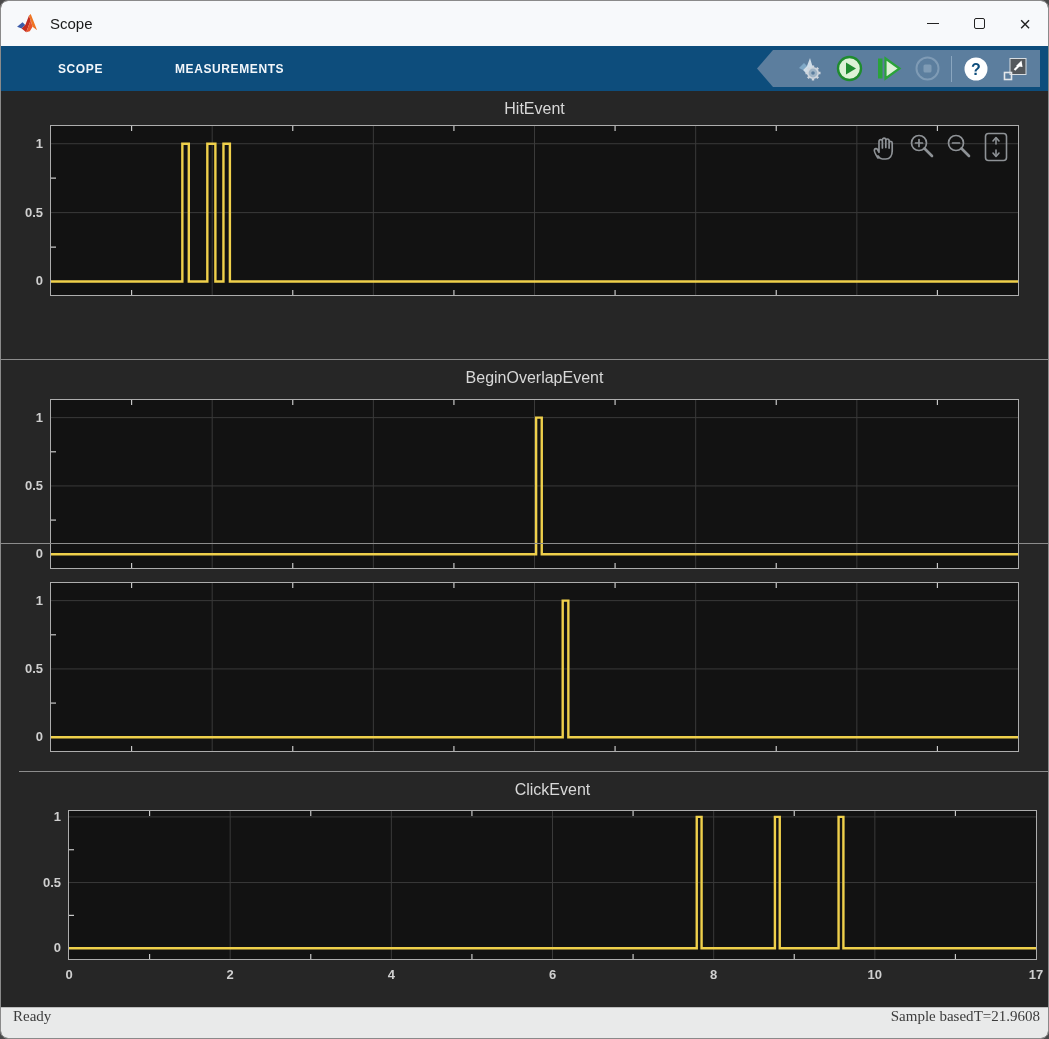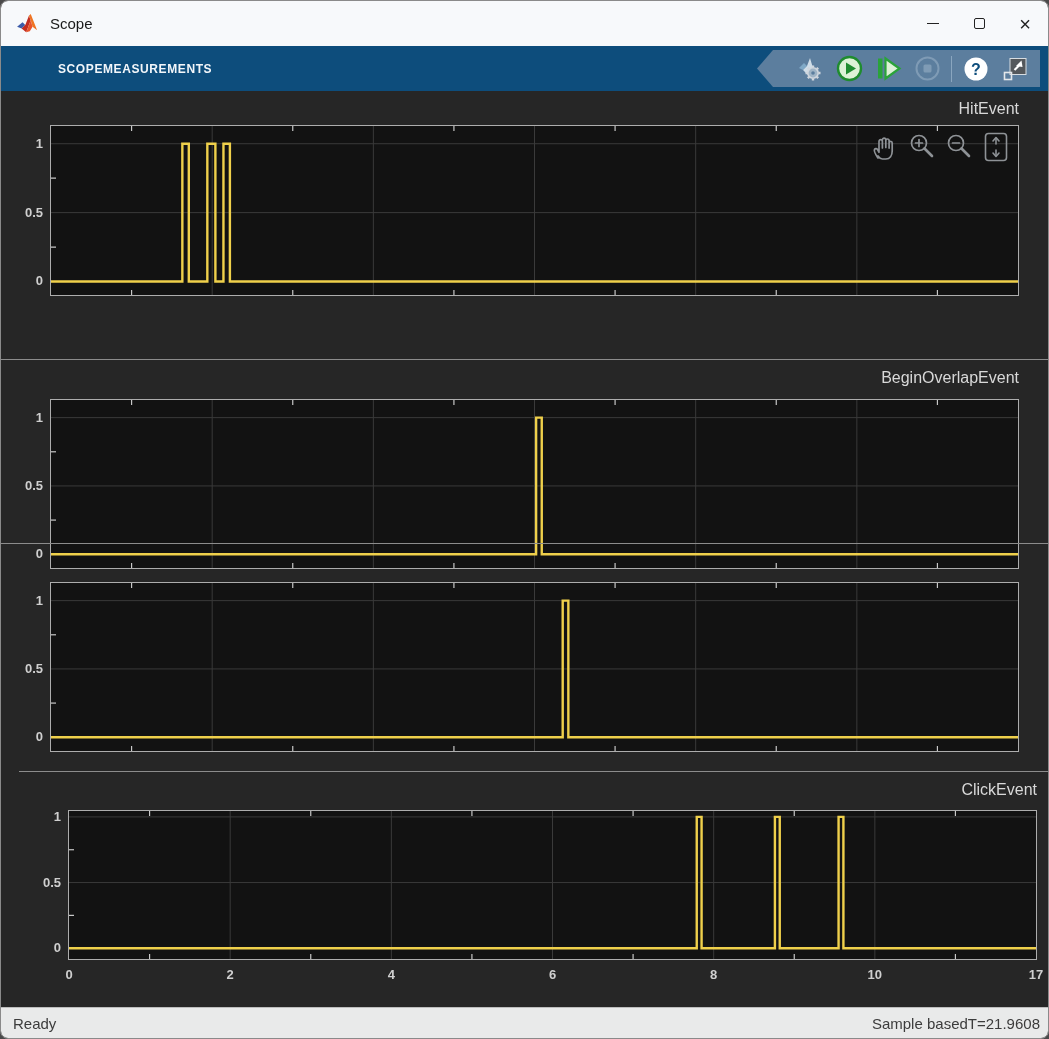--- a/index.html
+++ b/index.html
@@ -22,38 +22,38 @@
   .glyph-min { width:12px; height:1.4px; background:#222; }
   .glyph-max { width:11px; height:11px; border:1.4px solid #222; border-radius:2px; }
   .glyph-close { font-size:20px; line-height:1; color:#222; }
   
   #toolbar {
     position:absolute; top:45px; left:0; width:100%; height:45px;
     background:#0d4d7c; display:flex; align-items:center;
   }
   .tb-tab { color:#f2f6fa; font-size:12px; font-weight:bold; letter-spacing:0.6px; cursor:default; }
   .tb-tab.t1 { margin-left:57px; }
-  .tb-tab.t2 { }
+  .tb-tab.t2 { margin-left:72px; }
   #tb-band {
     position:absolute; right:8px; top:4px; height:37px; width:283px;
     background:#5c7e9e;
     clip-path:polygon(16px 0, 100% 0, 100% 100%, 16px 100%, 0 50%);
     display:flex; align-items:center; justify-content:flex-end; gap:9px; padding-right:10px;
   }
   .tb-btn { display:flex; align-items:center; justify-content:center; width:30px; height:30px; cursor:default; }
   .tb-sep { width:1px; height:26px; background:#8aa6bf; }
   
   #plots { position:absolute; top:90px; left:0; width:100%; height:918px; background:#262626; }
   .panel { position:absolute; left:0; width:100%; }
   .panel.p0 { top:0;   height:224px; }
   .panel.p1 { top:224px; height:228px; border-top:1px solid #8c8c8c;margin-top:44px; }
   .panel.p2 { top:452px; height:228px; border-top:1px solid #8c8c8c; }
   .panel.p3 { top:680px; height:238px; border-top:1px solid #8c8c8c;margin-left:18px; }
   .panel-title {
-    position:absolute; top:9px; left:49px; width:969px; text-align:right;
+    position:absolute; top:9px; left:49px; width:969px; text-align:center;
     color:#d8d8d8; font-size:16px;
   }
   .axes {
     position:absolute; left:49px; width:969px;
     background:#121212; border:1px solid #adadad;
   }
   .p0 .axes { top:34px; height:171px; }
   .p1 .axes { top:39px; height:170px; }
   .p2 .axes { top:38px; height:170px; }
   .p3 .axes { top:38px; height:150px; }
@@ -64,21 +64,21 @@
     color:#cfcfcf; font-size:13px; font-weight:bold; }
   
   #scope-tools {
     position:absolute; top:38px; right:36px; display:flex; gap:5px; align-items:center;
   }
   .tool { width:32px; height:36px; display:flex; align-items:center; justify-content:center; cursor:default; }
   
   #statusbar {
     position:absolute; bottom:0; left:0; width:100%; height:31px;
     background:#e9eaea; border-top:1px solid #bdbdbd;
-    display:flex; align-items:center; color:#3c3c3c; font-size:15px;
+    display:flex; align-items:flex-start; color:#3c3c3c; font-size:15px;font-family:Liberation Serif, serif;
   }
   #status-left { margin-left:12px; }
   #status-right { margin-left:auto; display:flex; margin-right:8px; }
 </style>
 </head>
 <body>
 
 <div id="window">
 
   <div id="titlebar">

